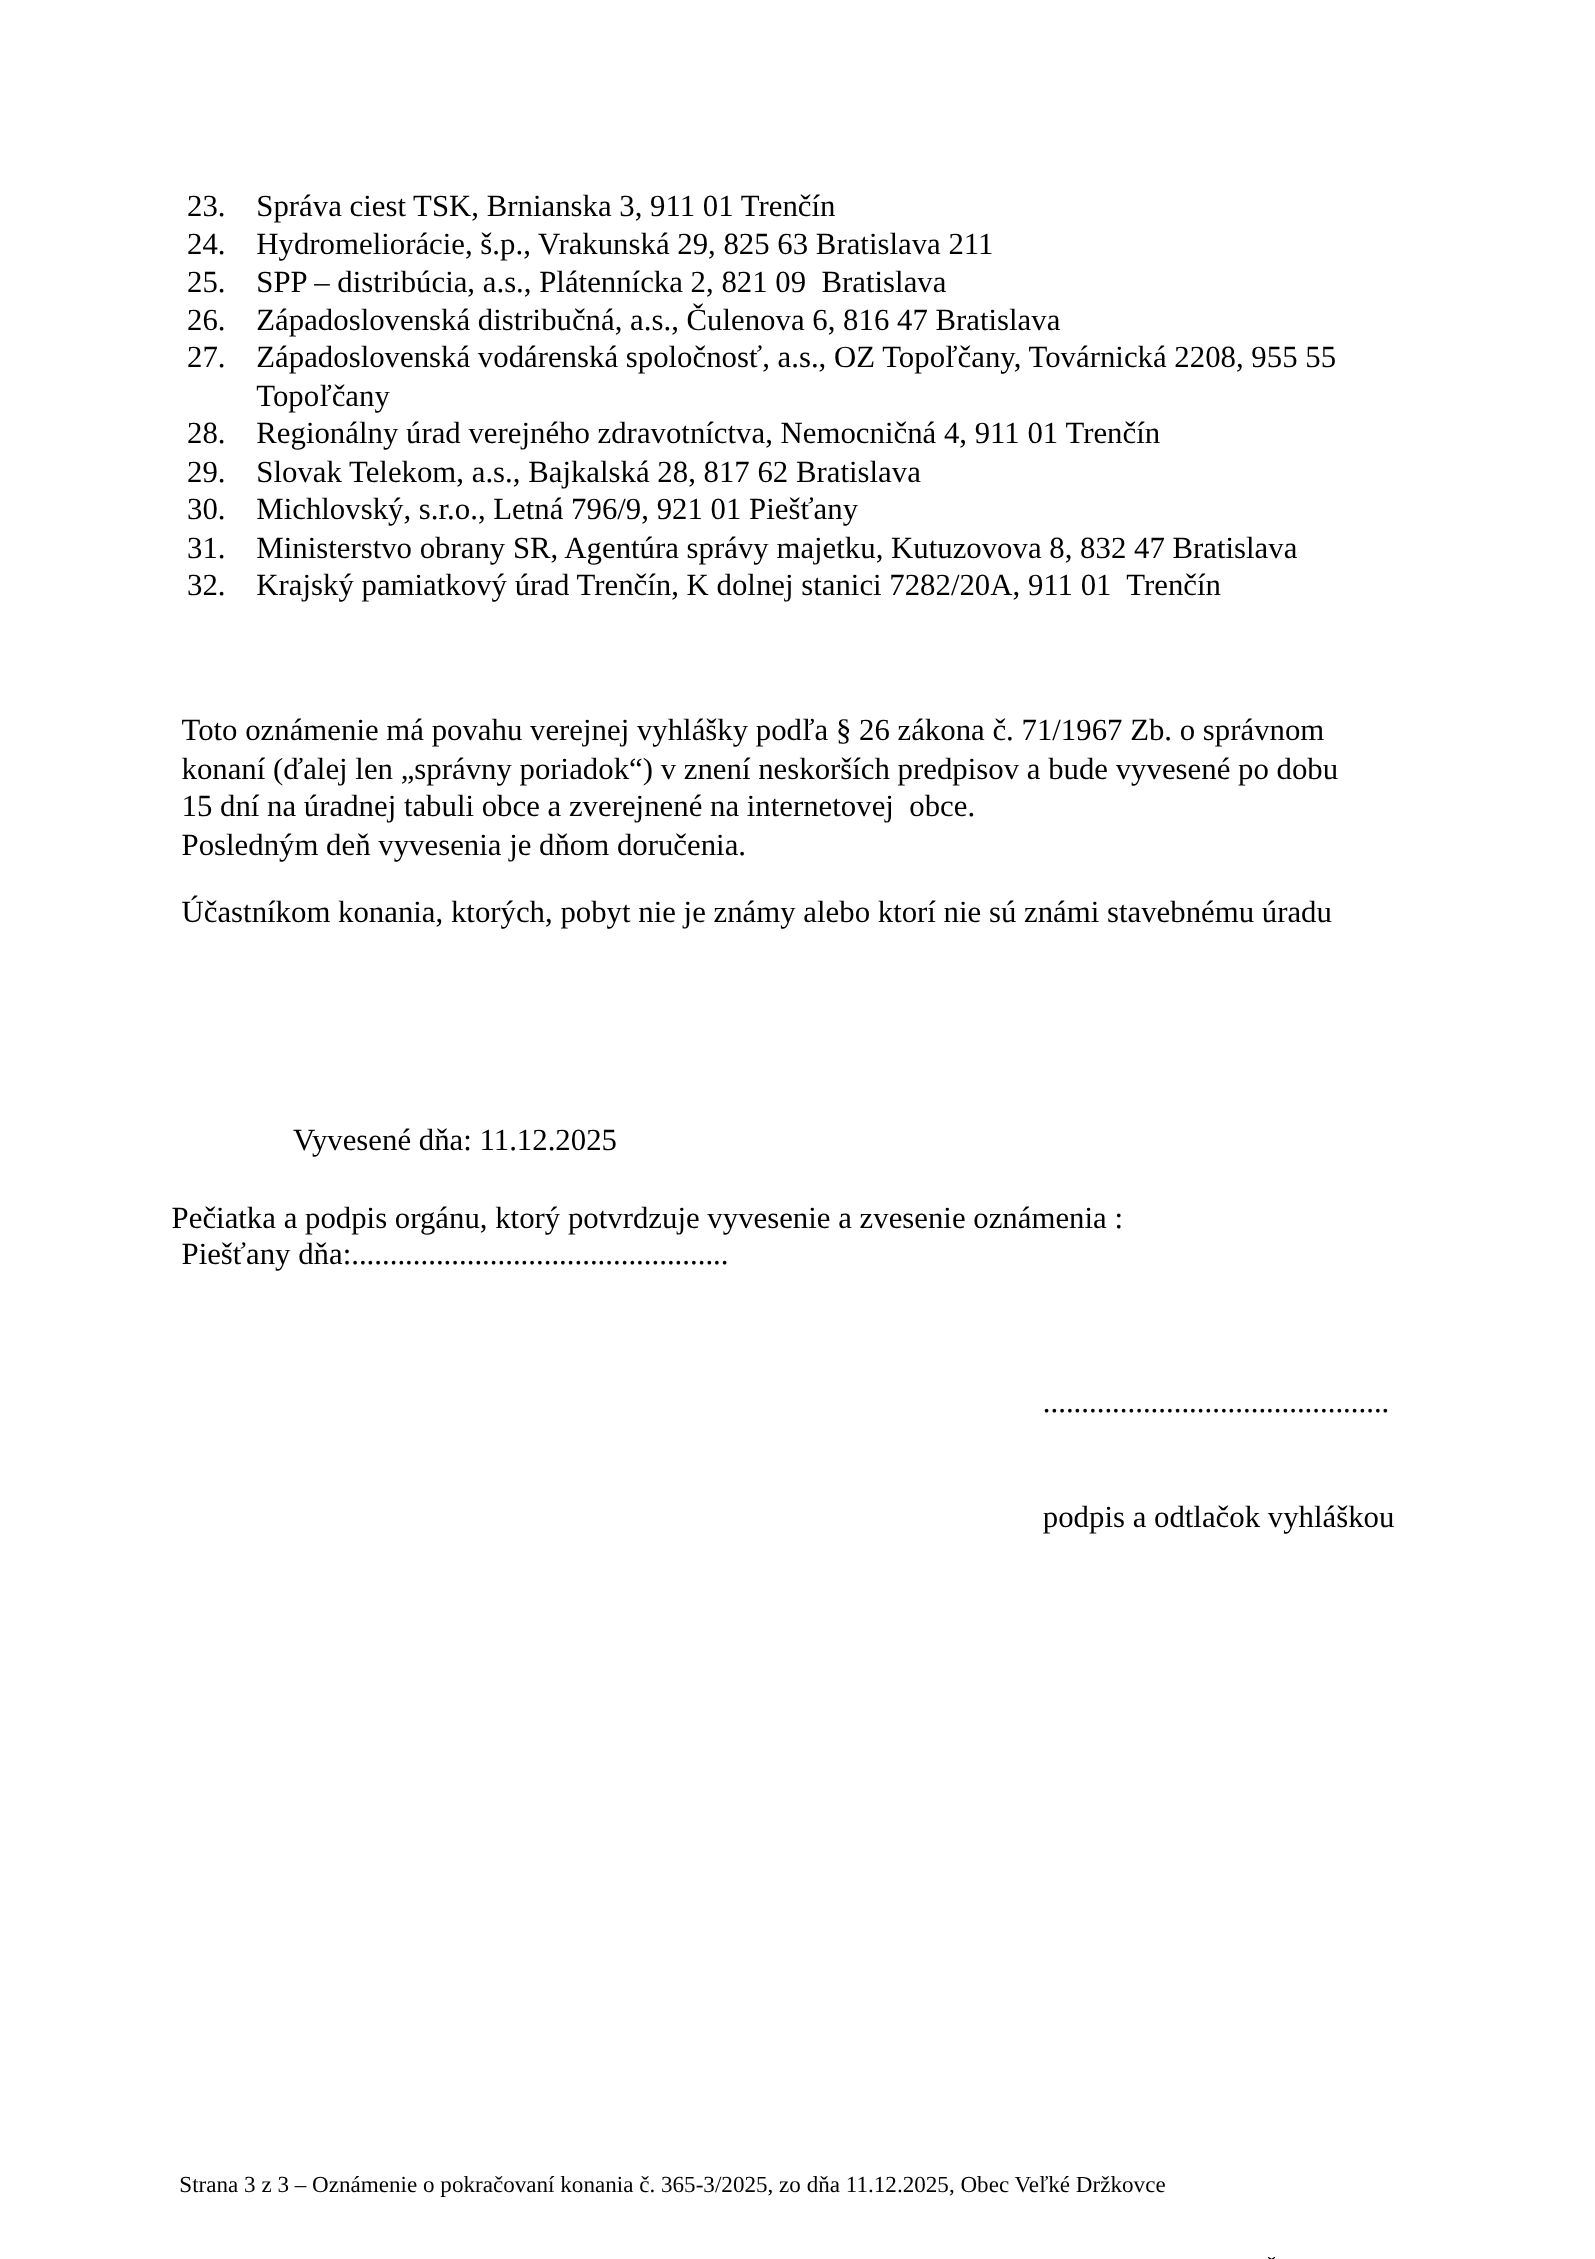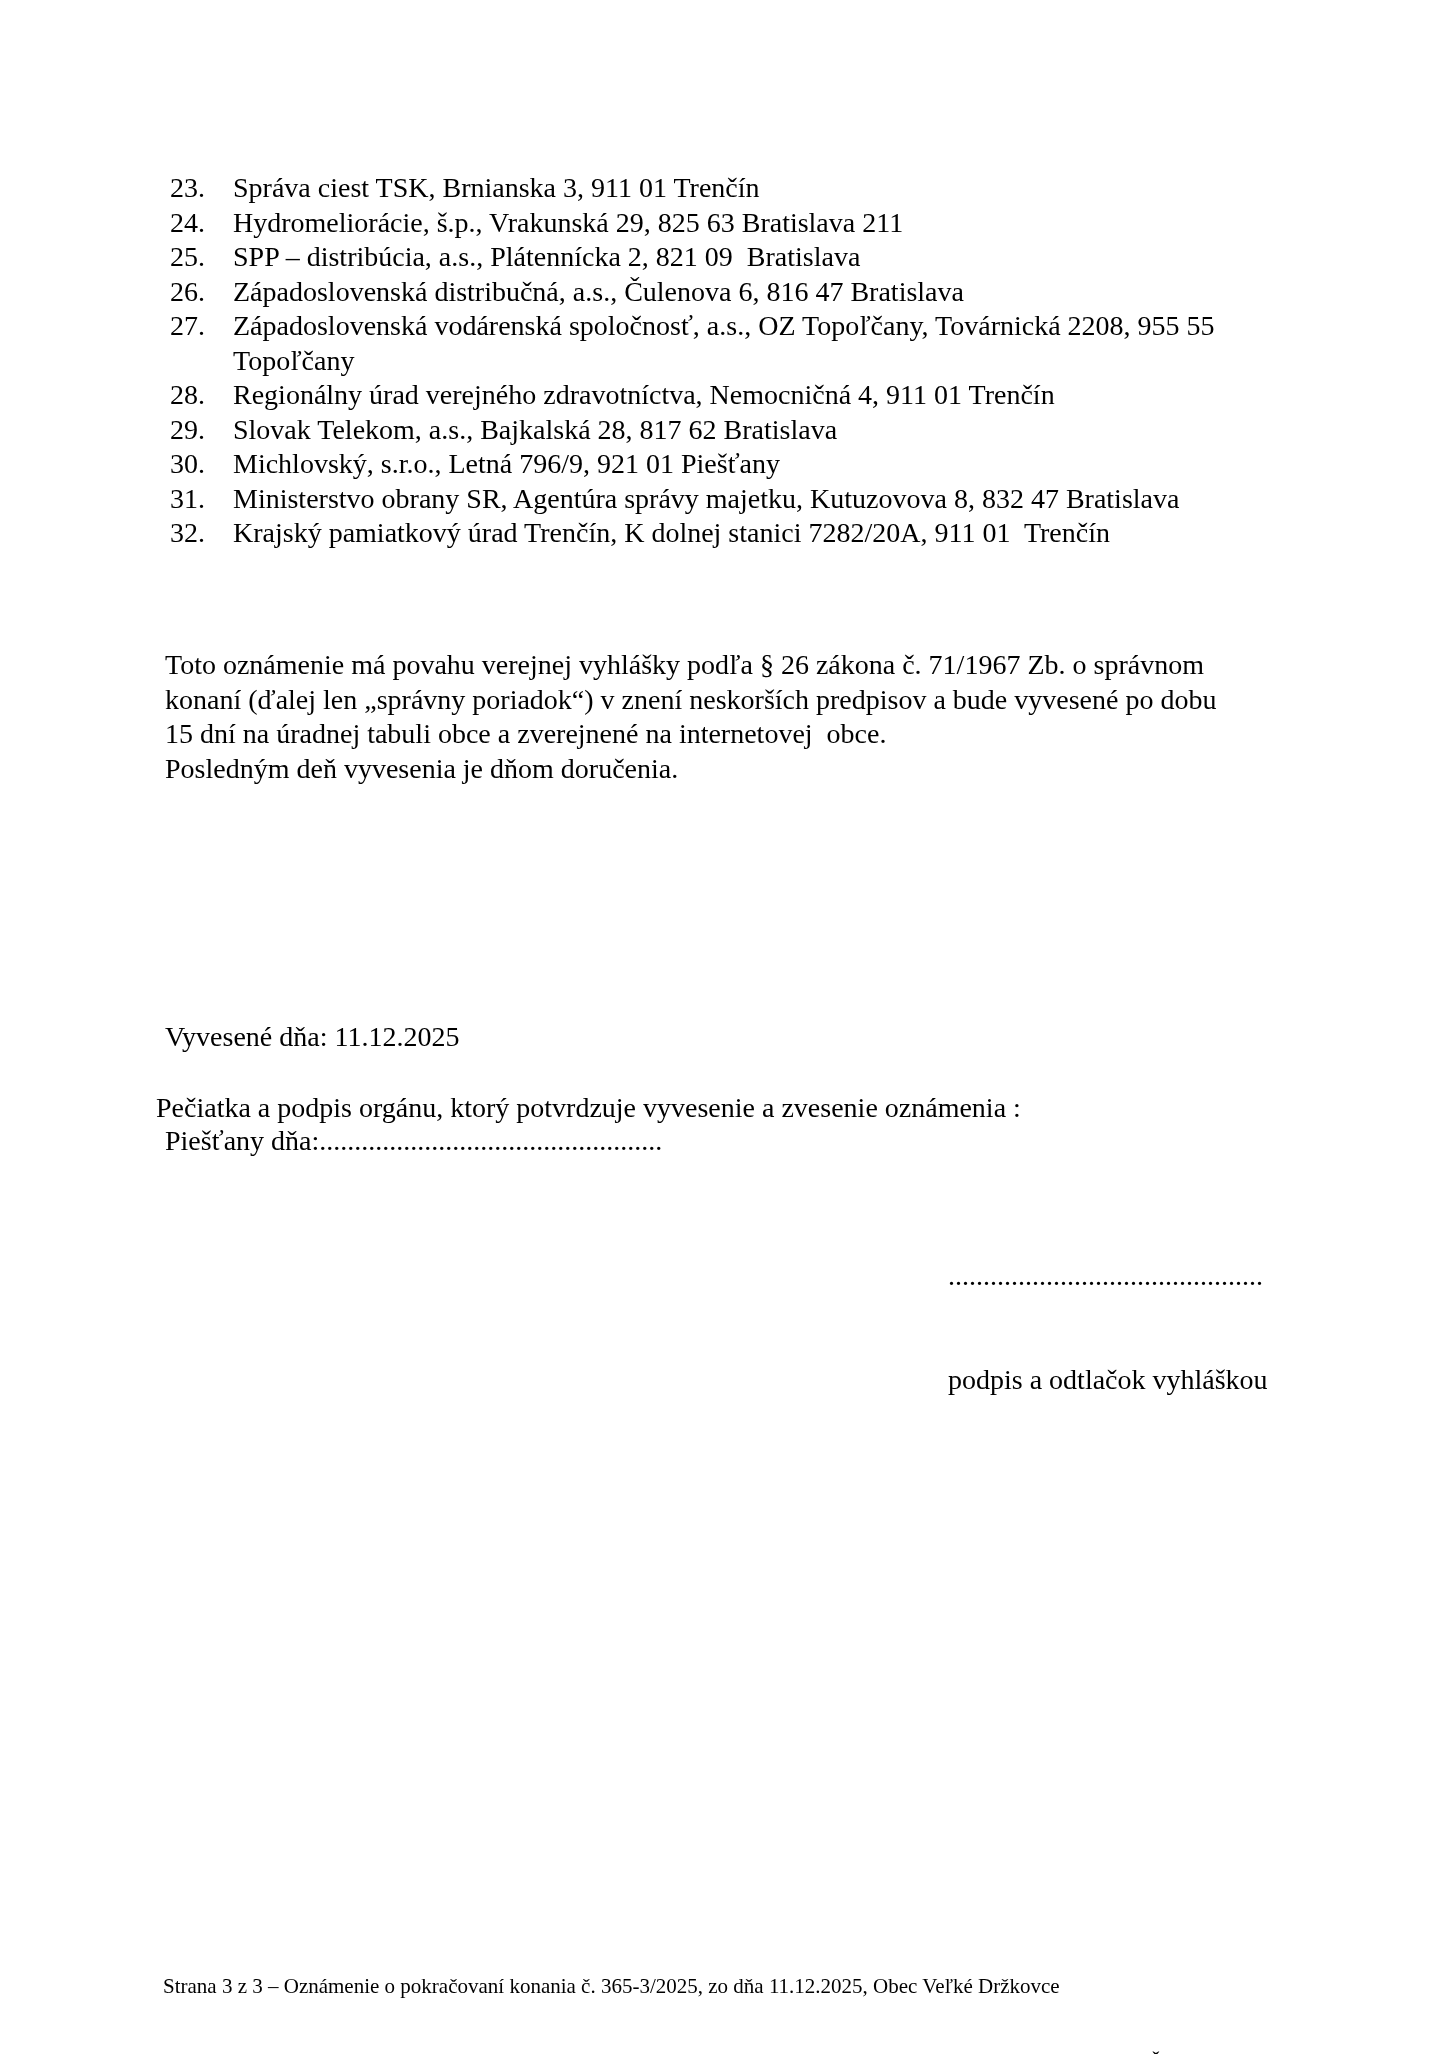--- a/index.html
+++ b/index.html
@@ -27,23 +27,23 @@
 </style>
 </head>
 <body>
 
 <div class="page">
 
   <div class="block" style="left:170px; top:171px;"><div class="list-row"><span class="list-num">23.</span><span class="list-text">Správa ciest TSK, Brnianska 3, 911 01 Trenčín</span></div><div class="list-row"><span class="list-num">24.</span><span class="list-text">Hydromeliorácie, š.p., Vrakunská 29, 825 63 Bratislava 211</span></div><div class="list-row"><span class="list-num">25.</span><span class="list-text">SPP – distribúcia, a.s., Plátennícka 2, 821 09  Bratislava</span></div><div class="list-row"><span class="list-num">26.</span><span class="list-text">Západoslovenská distribučná, a.s., Čulenova 6, 816 47 Bratislava</span></div><div class="list-row"><span class="list-num">27.</span><span class="list-text">Západoslovenská vodárenská spoločnosť, a.s., OZ Topoľčany, Továrnická 2208, 955 55</span></div><div class="list-row"><span class="list-num"></span><span class="list-text">Topoľčany</span></div><div class="list-row"><span class="list-num">28.</span><span class="list-text">Regionálny úrad verejného zdravotníctva, Nemocničná 4, 911 01 Trenčín</span></div><div class="list-row"><span class="list-num">29.</span><span class="list-text">Slovak Telekom, a.s., Bajkalská 28, 817 62 Bratislava</span></div><div class="list-row"><span class="list-num">30.</span><span class="list-text">Michlovský, s.r.o., Letná 796/9, 921 01 Piešťany</span></div><div class="list-row"><span class="list-num">31.</span><span class="list-text">Ministerstvo obrany SR, Agentúra správy majetku, Kutuzovova 8, 832 47 Bratislava</span></div><div class="list-row"><span class="list-num">32.</span><span class="list-text">Krajský pamiatkový úrad Trenčín, K dolnej stanici 7282/20A, 911 01  Trenčín</span></div></div>
 
   <div class="block" style="left:165px; top:648px;"><div class="tline">Toto oznámenie má povahu verejnej vyhlášky podľa § 26 zákona č. 71/1967 Zb. o správnom</div><div class="tline">konaní (ďalej len „správny poriadok“) v znení neskorších predpisov a bude vyvesené po dobu</div><div class="tline">15 dní na úradnej tabuli obce a zverejnené na internetovej  obce.</div><div class="tline">Posledným deň vyvesenia je dňom doručenia.</div></div>
 
-  <div class="block" style="left:165px; top:813px;"></div>
+  <div class="block" style="left:165px; top:813px;"><div class="tline">Účastníkom konania, ktorých, pobyt nie je známy alebo ktorí nie sú známi stavebnému úradu</div></div>
 
-  <div class="block" style="left:165px; top:951px;">
+  <div class="block" style="left:165px; top:951px;text-align:center;">
     <div class="tline">Vyvesené dňa: 11.12.2025</div>
     <div class="tline">Piešťany dňa:.................................................</div>
   </div>
 
   <div class="block" style="left:156px; top:1091px;">Pečiatka a podpis orgánu, ktorý potvrdzuje vyvesenie a zvesenie oznámenia :</div>
 
   <div class="block" style="left:948px; top:1190px;">
     <div class="tline">.............................................</div>
     <div class="tline">podpis a odtlačok vyhláškou</div>
   </div>

